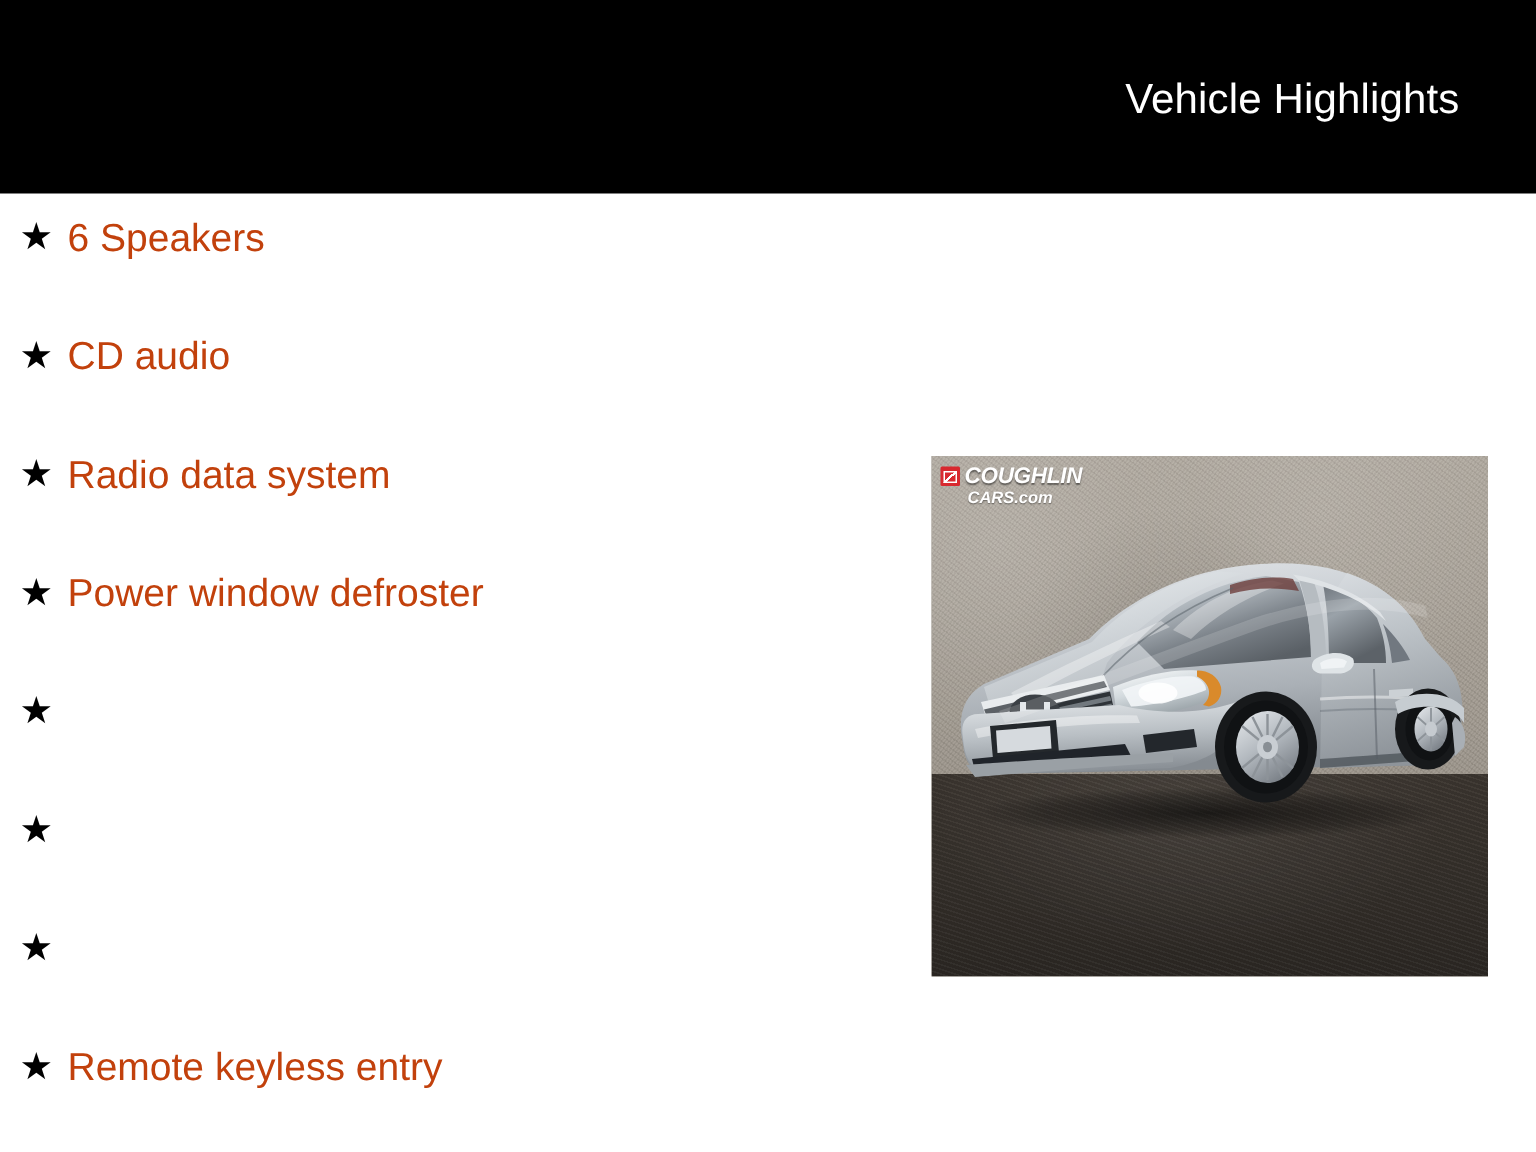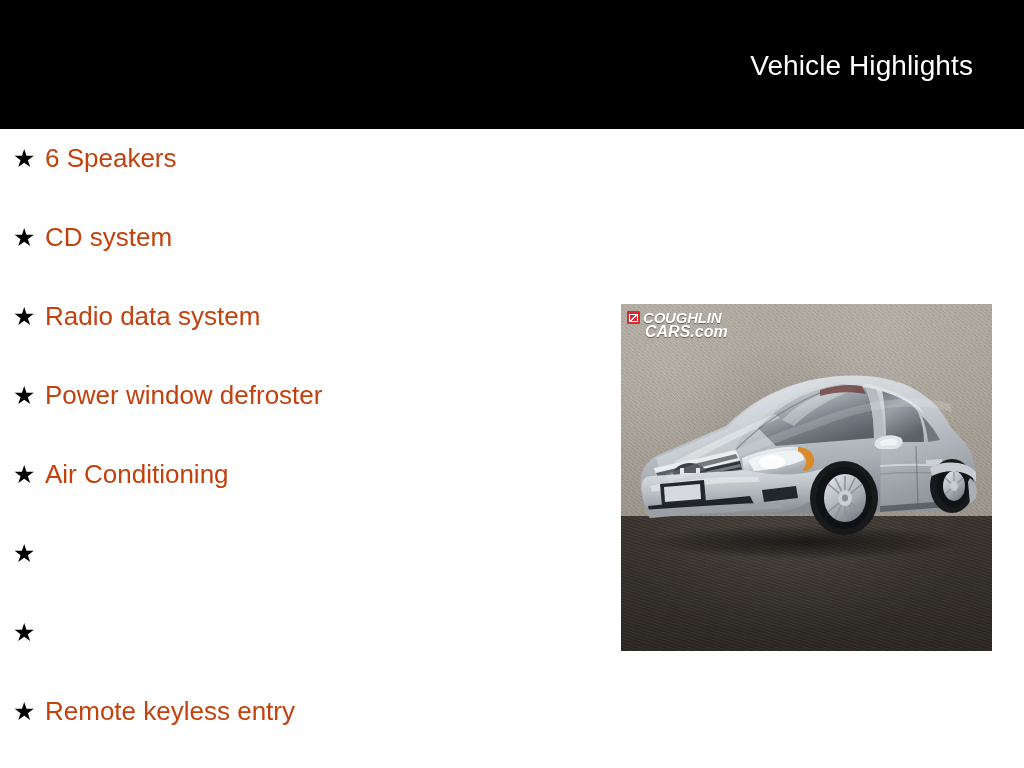--- a/index.html
+++ b/index.html
@@ -162,21 +162,21 @@
     color: #ffffff;
     font-size: 15px;
     font-weight: bold;
     font-style: italic;
     letter-spacing: -0.2px;
     line-height: 15px;
     text-shadow: 0 1px 1px rgba(0,0,0,0.45);
   }
   .wm-sub {
     color: #ffffff;
-    font-size: 16px;
+    font-size: 11px;
     font-weight: bold;
     font-style: italic;
     line-height: 12px;
     margin-left: 18px;
     margin-top: 1px;
     text-shadow: 0 1px 1px rgba(0,0,0,0.45);
   }
 
   
   .car {
@@ -198,36 +198,35 @@
 
 <ul class="highlights-list">
 
   <li class="highlight-item">
     <span class="star-bullet">★</span>
     <span class="highlight-label">6 Speakers</span>
   </li>
 
   <li class="highlight-item">
     <span class="star-bullet">★</span>
-    <span class="highlight-label">CD system</span>
+    <span class="highlight-label">CD audio</span>
   </li>
 
   <li class="highlight-item">
     <span class="star-bullet">★</span>
     <span class="highlight-label">Radio data system</span>
   </li>
 
   <li class="highlight-item">
     <span class="star-bullet">★</span>
     <span class="highlight-label">Power window defroster</span>
   </li>
 
   <li class="highlight-item">
     <span class="star-bullet">★</span>
-    <span class="highlight-label">Air Conditioning</span>
   </li>
 
   <li class="highlight-item">
     <span class="star-bullet">★</span>
   </li>
 
   <li class="highlight-item">
     <span class="star-bullet">★</span>
   </li>
 

